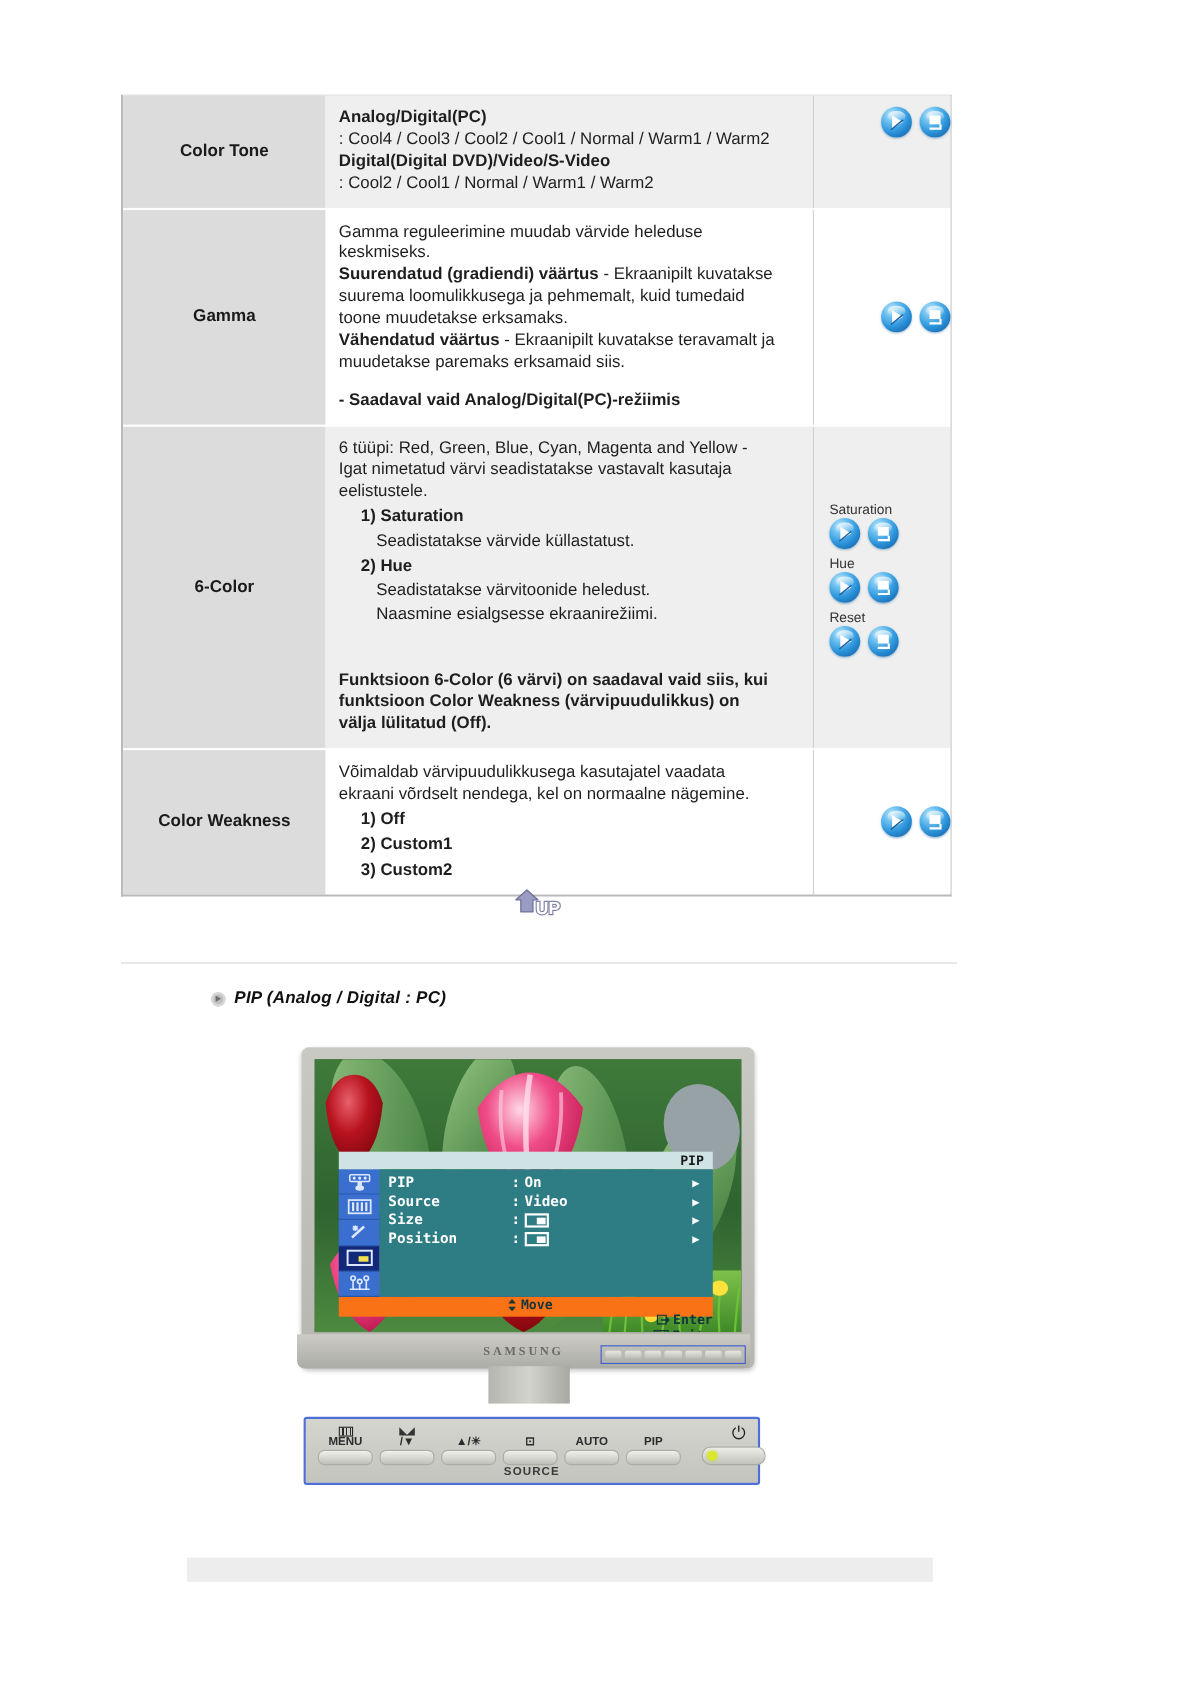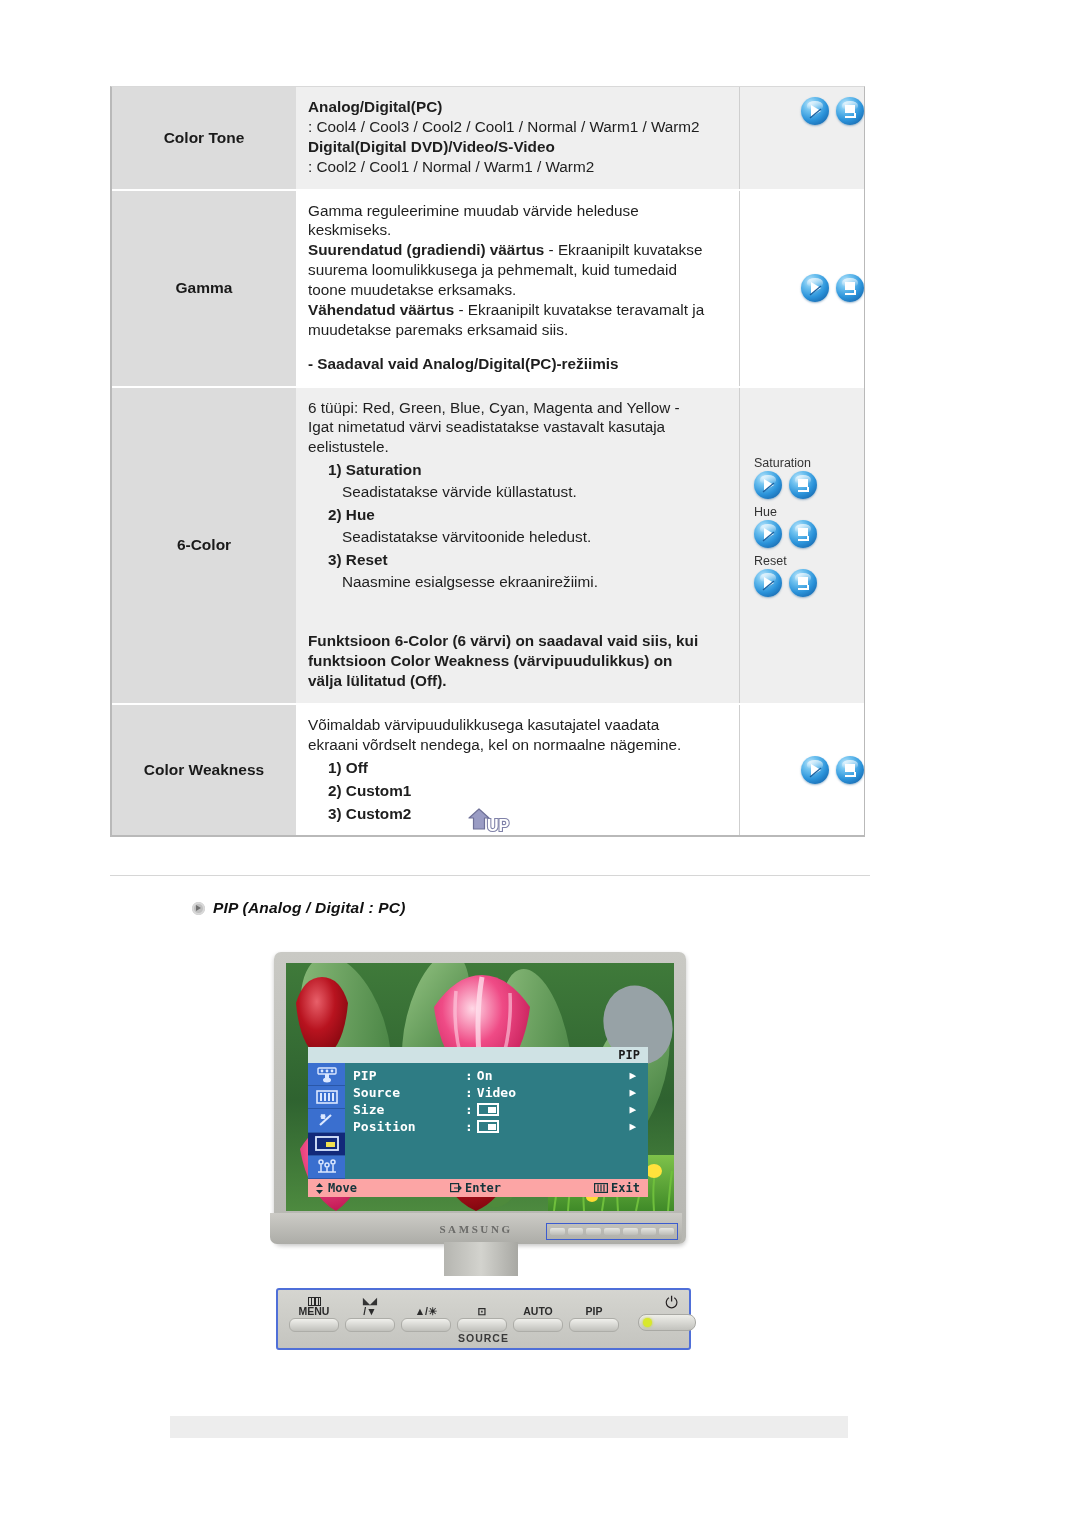--- a/index.html
+++ b/index.html
@@ -121,21 +121,21 @@
   .osd-side{width:37px;flex:0 0 37px;background:#2f64c4;display:flex;flex-direction:column;}
   .osd-side .si{flex:1 1 0;display:flex;align-items:center;justify-content:center;background:#3a6fcf;border-bottom:1px solid #2a57a8;}
   .osd-side .si.sel{background:#12297a;}
   .osd-main{flex:1 1 auto;background:#2e7c84;position:relative;padding:4px 0 0 8px;}
   .orow{display:flex;align-items:center;height:17px;font-size:13px;font-weight:bold;color:#ffffff;font-family:"DejaVu Sans Mono",monospace;}
   .orow .nm{width:112px;}
   .orow .vl{width:122px;display:flex;align-items:center;gap:4px;}
   .orow .ar{margin-left:auto;margin-right:12px;color:#ffffff;font-size:11px;}
   .boxicon{display:inline-block;width:22px;height:13px;border:2px solid #ffffff;position:relative;box-sizing:border-box;}
   .boxicon::after{content:"";position:absolute;right:1px;bottom:1px;width:8px;height:6px;background:#ffffff;}
-  .osd-bot{height:18px;background:#fca5a5;display:flex;align-items:center;font-size:12px;font-weight:bold;color:#14343a;font-family:"DejaVu Sans Mono",monospace;}
+  .osd-bot{height:18px;background:#f97316;display:flex;align-items:center;font-size:12px;font-weight:bold;color:#14343a;font-family:"DejaVu Sans Mono",monospace;flex-direction:column;}
   .osd-bot span{display:flex;align-items:center;gap:3px;}
   .osd-bot .s1{margin-left:6px;}
   .osd-bot .s2{margin-left:auto;}
   .osd-bot .s3{margin-left:auto;margin-right:8px;}
 
   
   .ctrl-panel{
     position:absolute;left:276px;top:1288px;width:415px;height:62px;
     border:2px solid #4f6fd8;box-sizing:border-box;
     background:linear-gradient(to bottom,#d5d5d0,#c4c4bf);
@@ -223,21 +223,20 @@
     <div class="srow tint-gray">
       <div class="c-label">6-Color</div>
       <div class="c-body">
         <p class="ln">6 tüüpi: Red, Green, Blue, Cyan, Magenta and Yellow -</p>
         <p class="ln">Igat nimetatud värvi seadistatakse vastavalt kasutaja</p>
         <p class="ln">eelistustele.</p>
         <p class="ln indent1">1) Saturation</p>
         <p class="ln indent2">Seadistatakse värvide küllastatust.</p>
         <p class="ln indent1">2) Hue</p>
         <p class="ln indent2">Seadistatakse värvitoonide heledust.</p>
-        <p class="ln indent1">3) Reset</p>
         <p class="ln indent2">Naasmine esialgsesse ekraanirežiimi.</p>
         <div class="spacer" style="height:40px"></div>
         <p class="ln b">Funktsioon 6-Color (6 värvi) on saadaval vaid siis, kui</p>
         <p class="ln b">funktsioon Color Weakness (värvipuudulikkus) on</p>
         <p class="ln b">välja lülitatud (Off).</p>
       </div>
       <div class="c-icons" style="justify-content:flex-start;padding-top:66px;">
         <div style="width:100%;">
           <div class="ic-label">Saturation</div>
           <div class="iconpair" style="padding-left:14px;">

